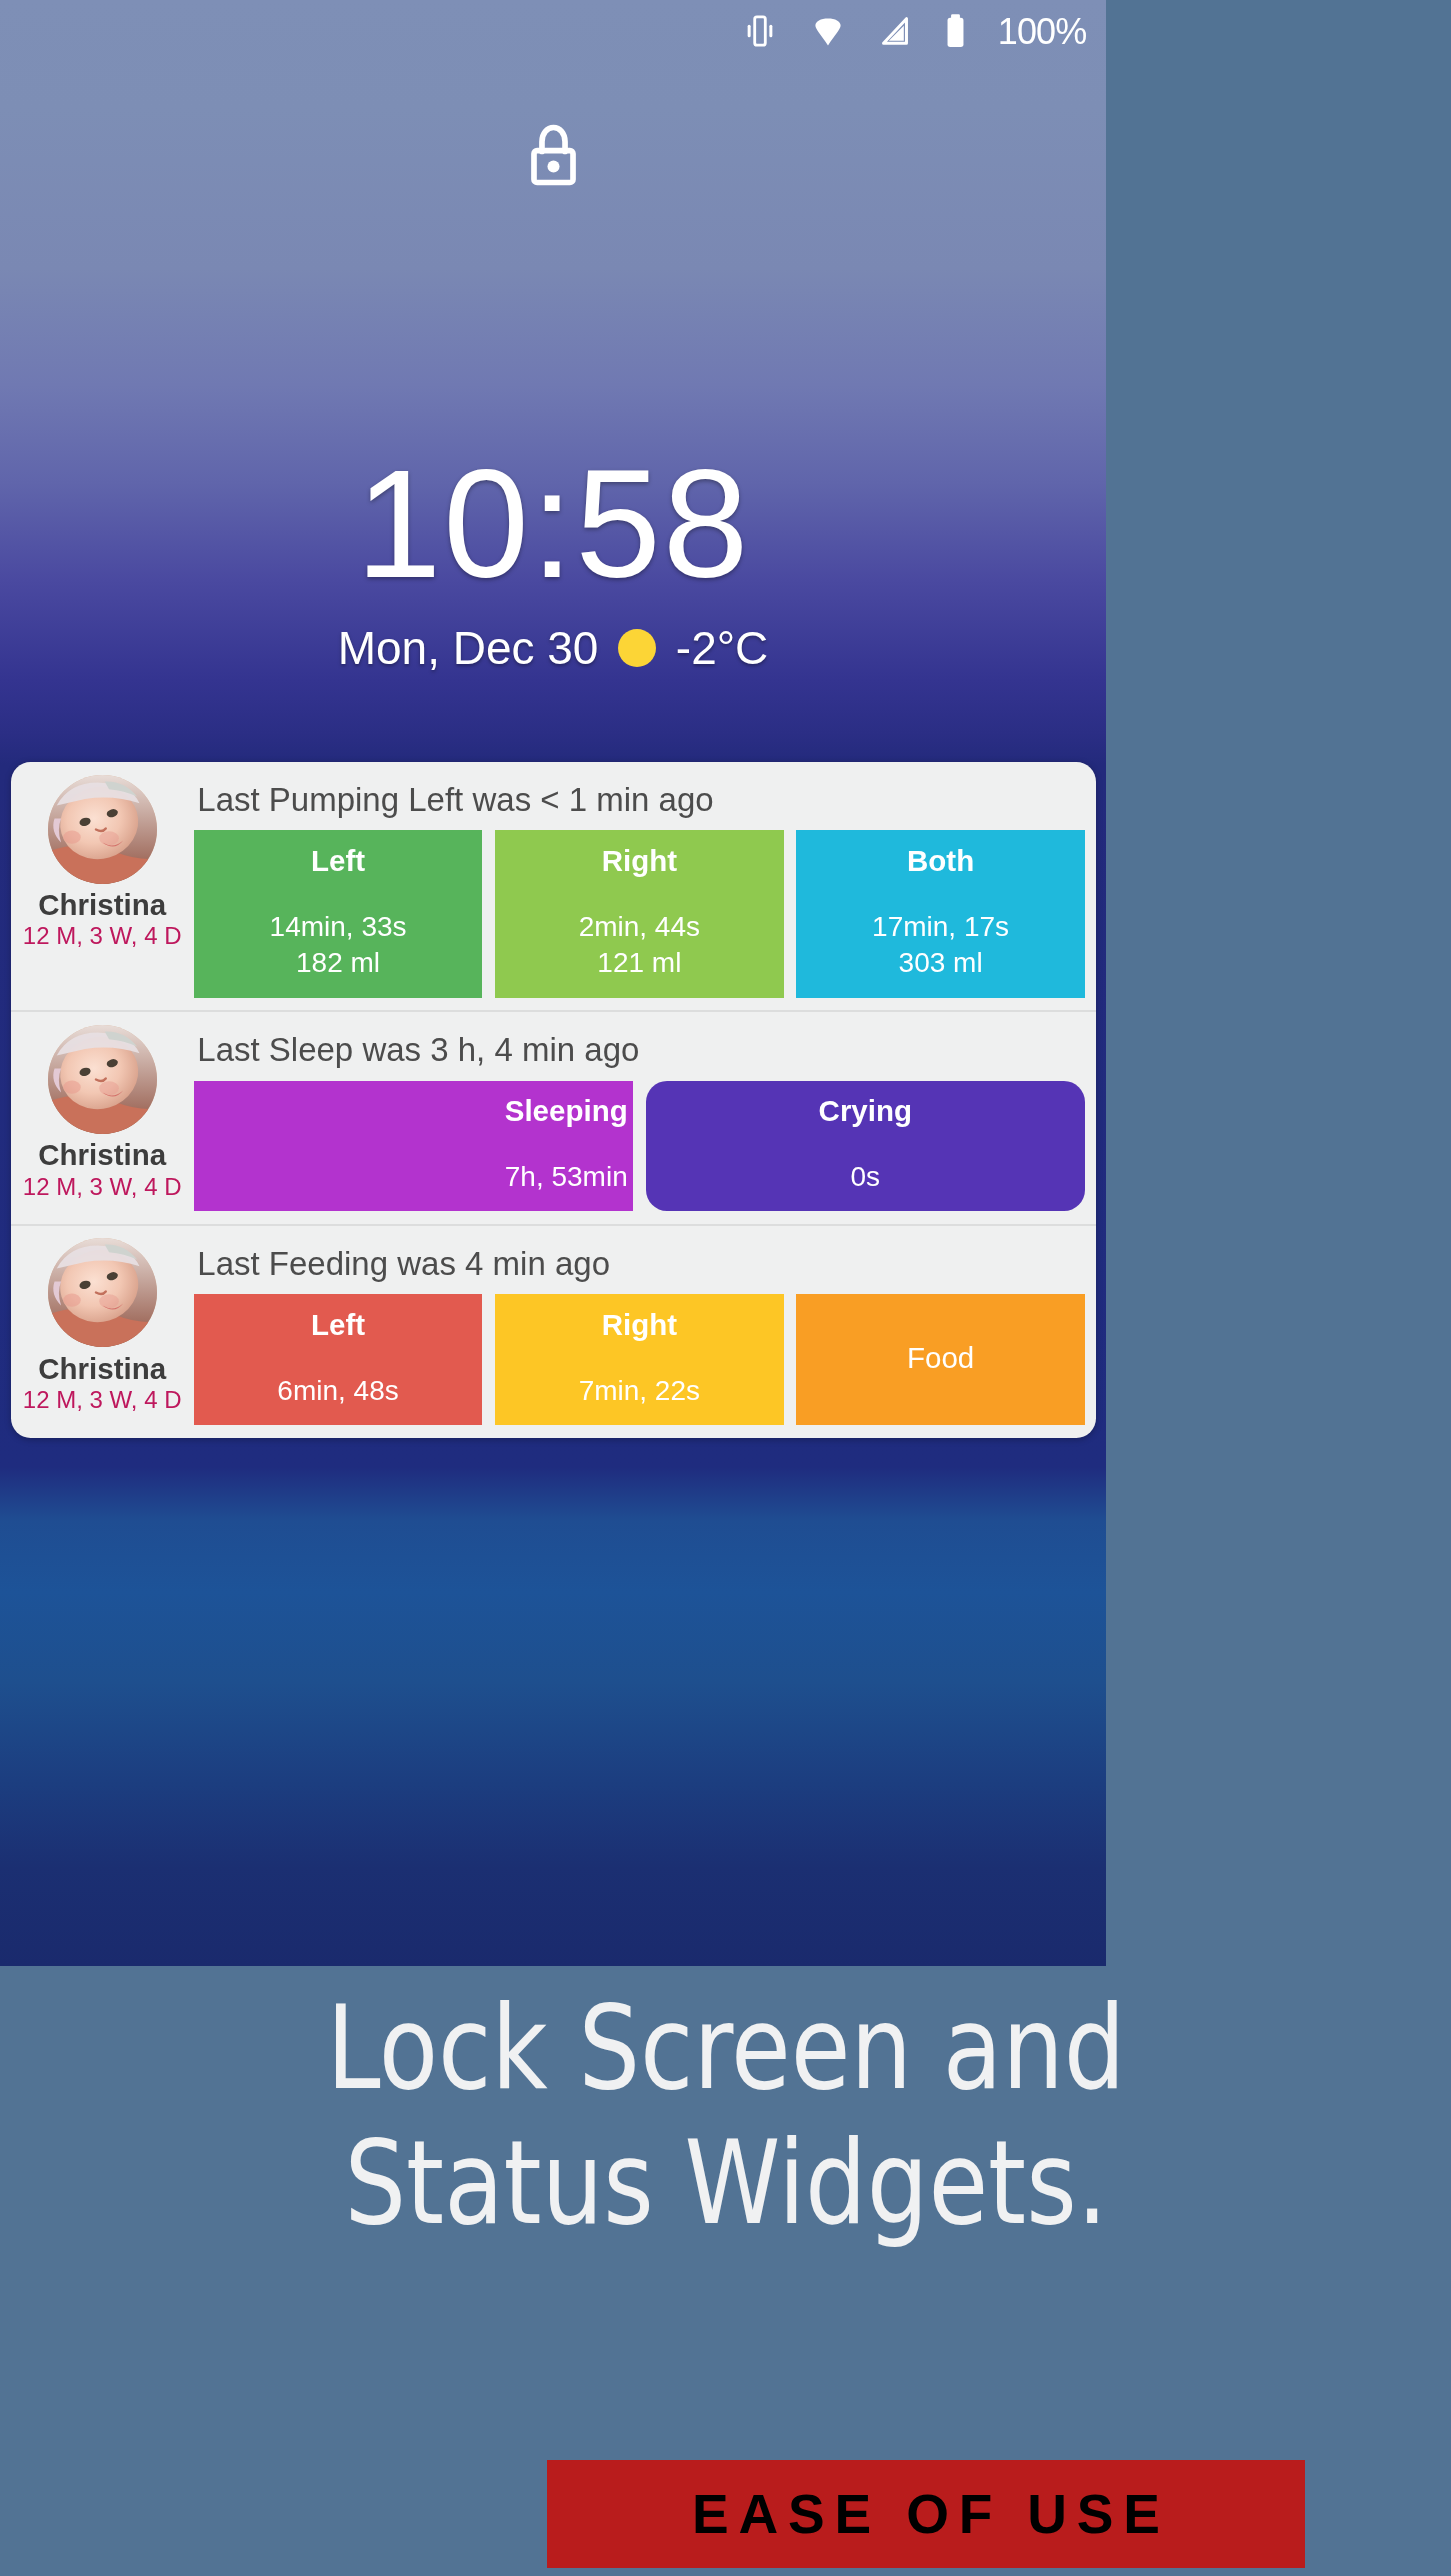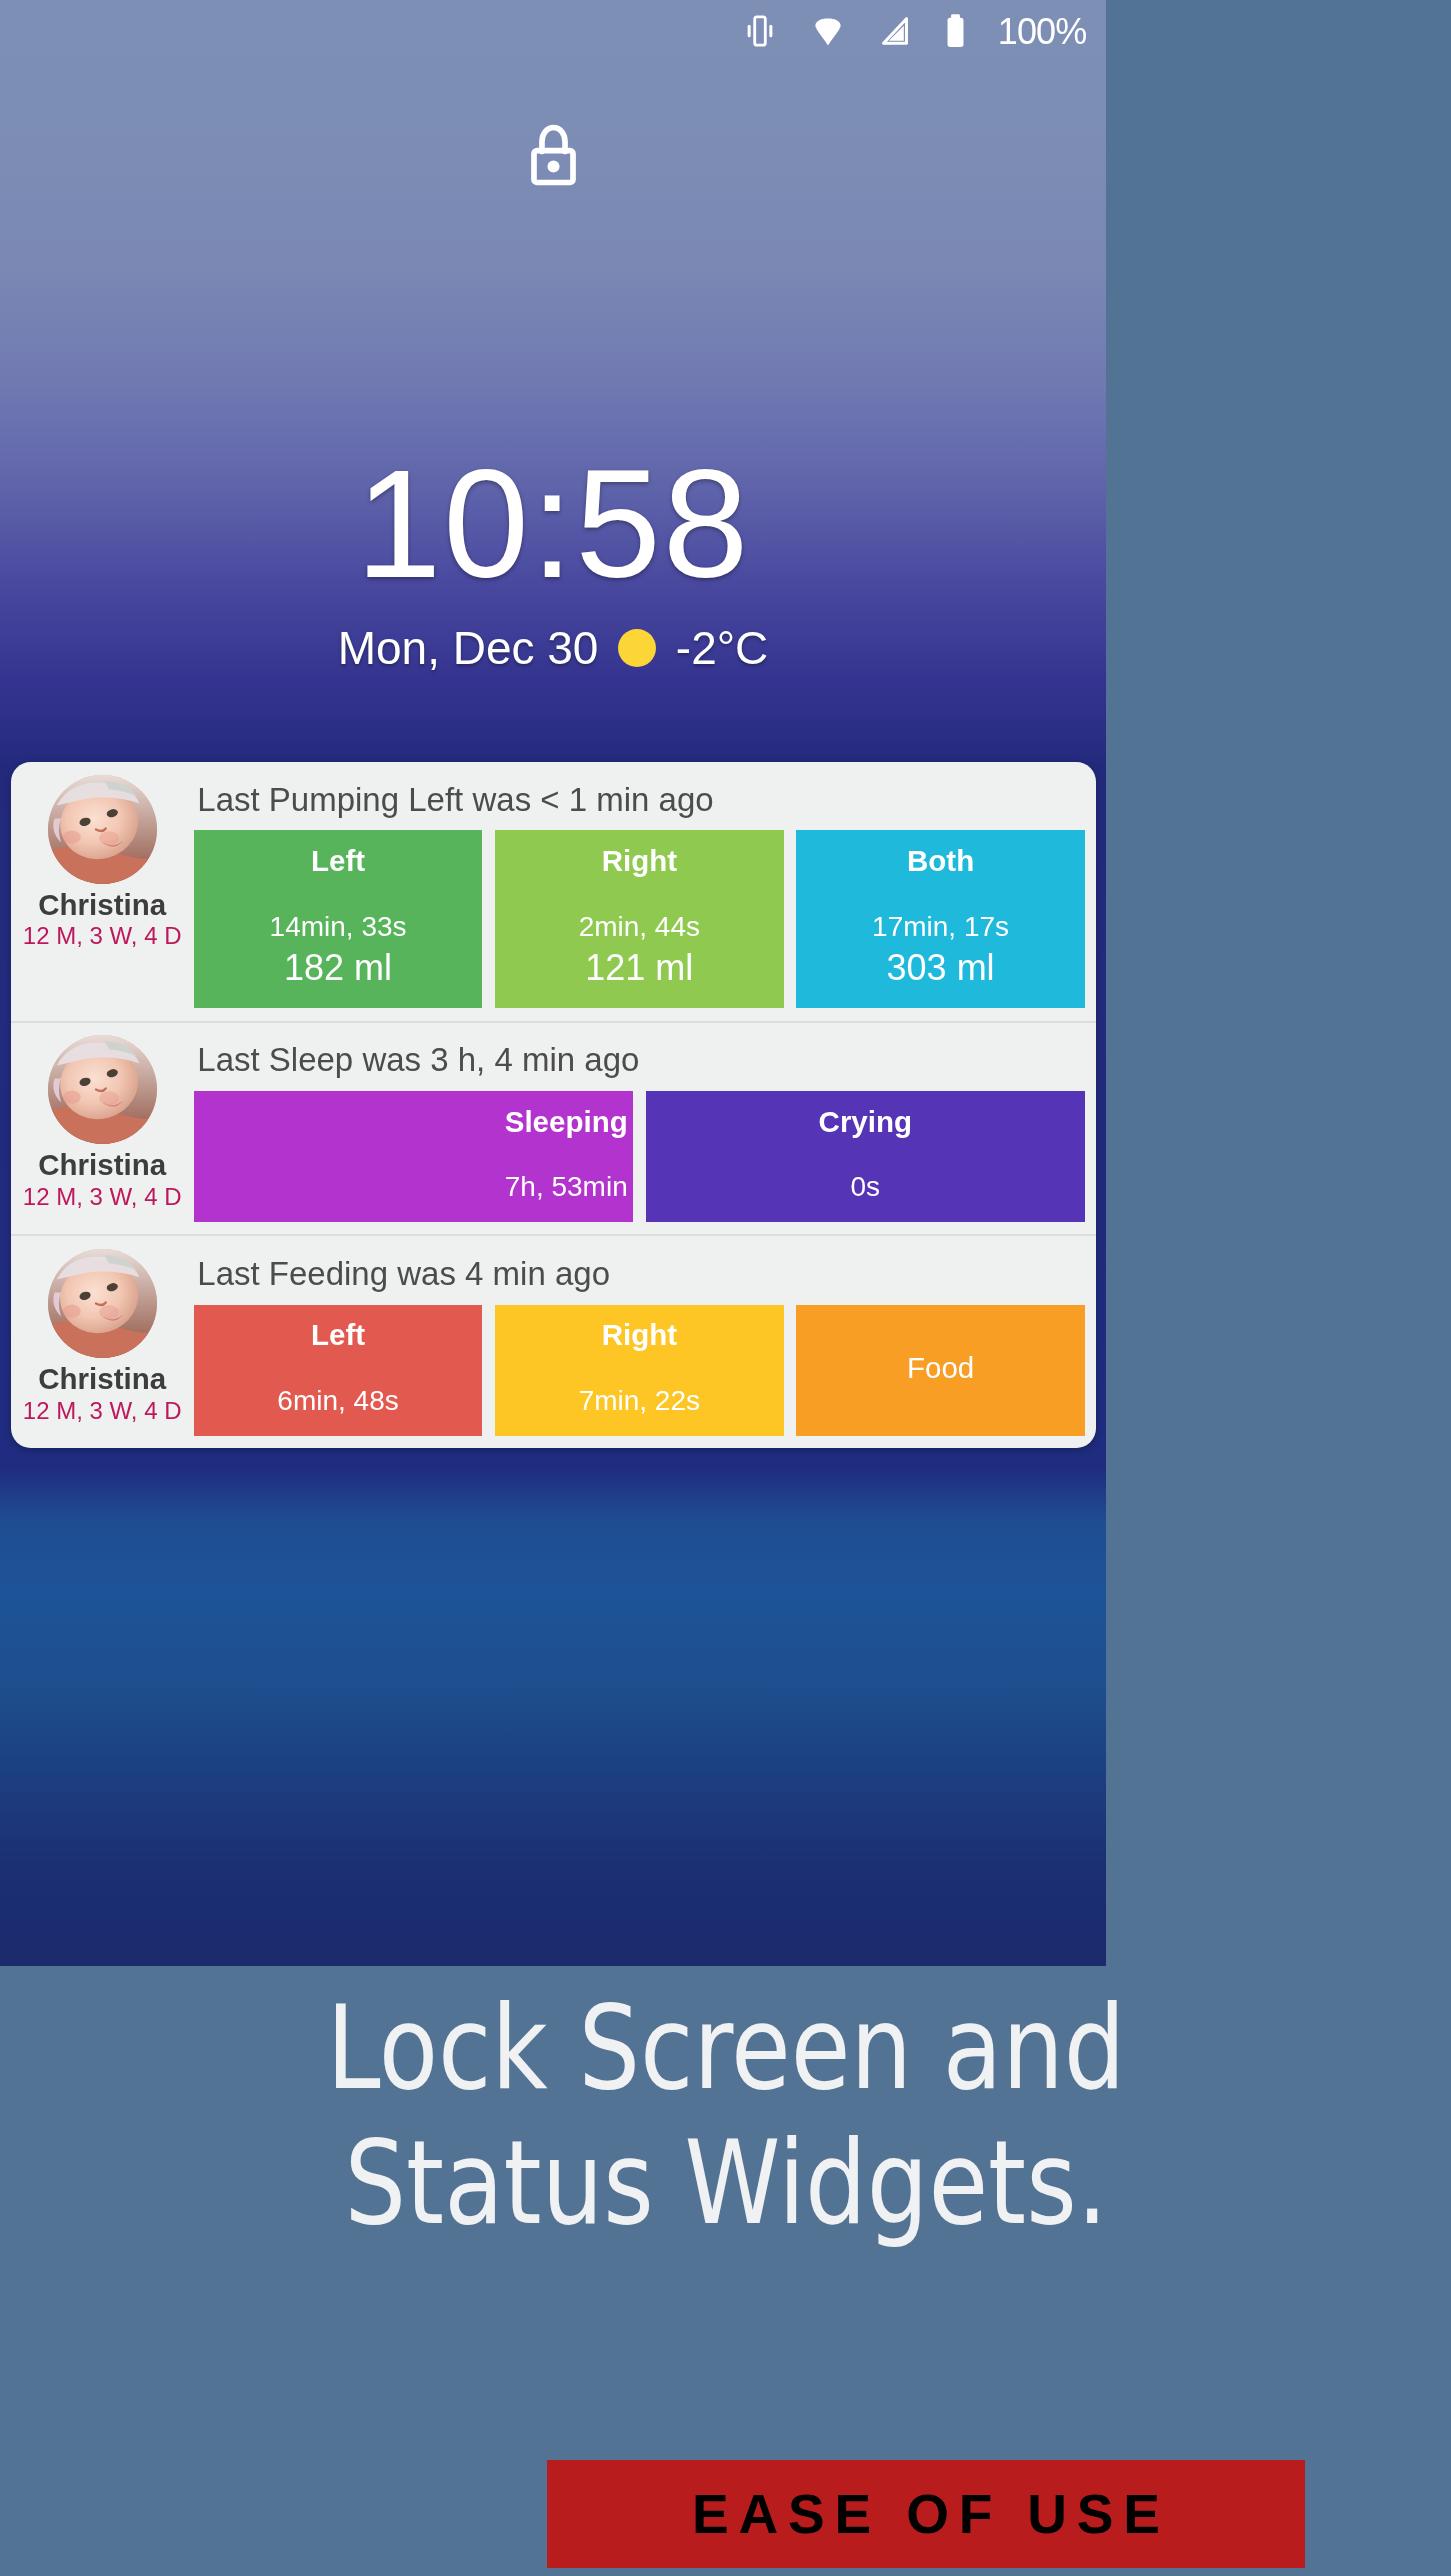--- a/index.html
+++ b/index.html
@@ -96,21 +96,21 @@
   }
   .tiles{display:flex;gap:12.5px;padding-bottom:12.5px;}
   .tile{
     flex:1;color:#fff;text-align:center;
     padding:12.5px 5.4px 16px 5.4px;box-sizing:border-box;
     display:flex;flex-direction:column;justify-content:center;
     min-height:107px;
   }
   .tile .t-label{font-size:29.5px;font-weight:bold;line-height:1.25;}
   .tile .t-v1{font-size:28px;line-height:1.3;font-weight:400;margin-top:29px;}
-  .tile .t-v2{font-size:36px;line-height:1.3;font-weight:400;}
+  .tile .t-v2{font-size:28px;line-height:1.3;font-weight:400;}
   .tile.plain .t-label{font-weight:400;}
 
   
   #caption{
     position:absolute;left:0;top:1981px;width:1452px;
     text-align:center;color:#f0f1f2;
     font-family:"Liberation Sans Narrow","DejaVu Sans Condensed","Liberation Sans",sans-serif;
     font-size:116px;line-height:1.16;font-weight:400;
     letter-spacing:0px;
   }
@@ -267,21 +267,21 @@
           <div class="who-name">Christina</div>
           <div class="who-age">12 M, 3 W, 4 D</div>
         </div>
         <div class="rowmain">
           <div class="rowtitle">Last Sleep was 3 h,  4 min ago</div>
           <div class="tiles">
             <div class="tile" style="background: rgb(179, 51, 206); text-align: right;">
               <div class="t-label">Sleeping</div>
               <div class="t-v1">7h, 53min</div>
             </div>
-            <div class="tile" style="background: rgb(85, 52, 181);">
+            <div class="tile" style="background: rgb(85, 52, 181); border-radius: 21px;">
               <div class="t-label">Crying</div>
               <div class="t-v1">0s</div>
             </div>
           </div>
         </div>
       </div>
       <div class="row">
         <div class="who">
           <div class="avatar">
             <svg viewBox="0 0 100 100" preserveAspectRatio="none">

